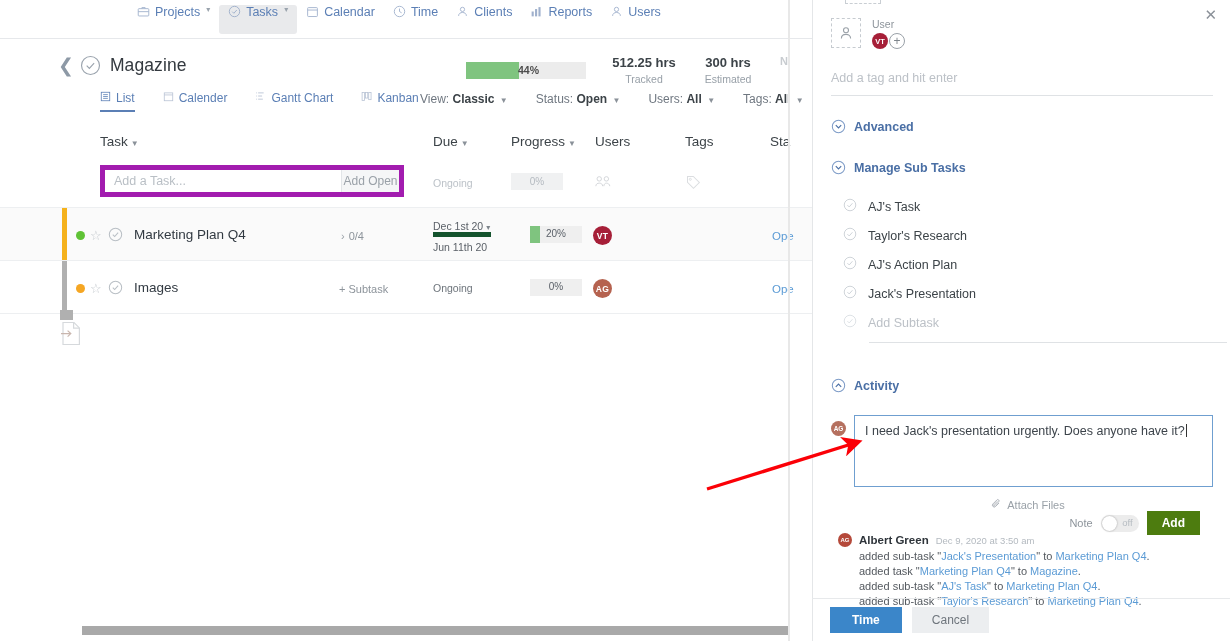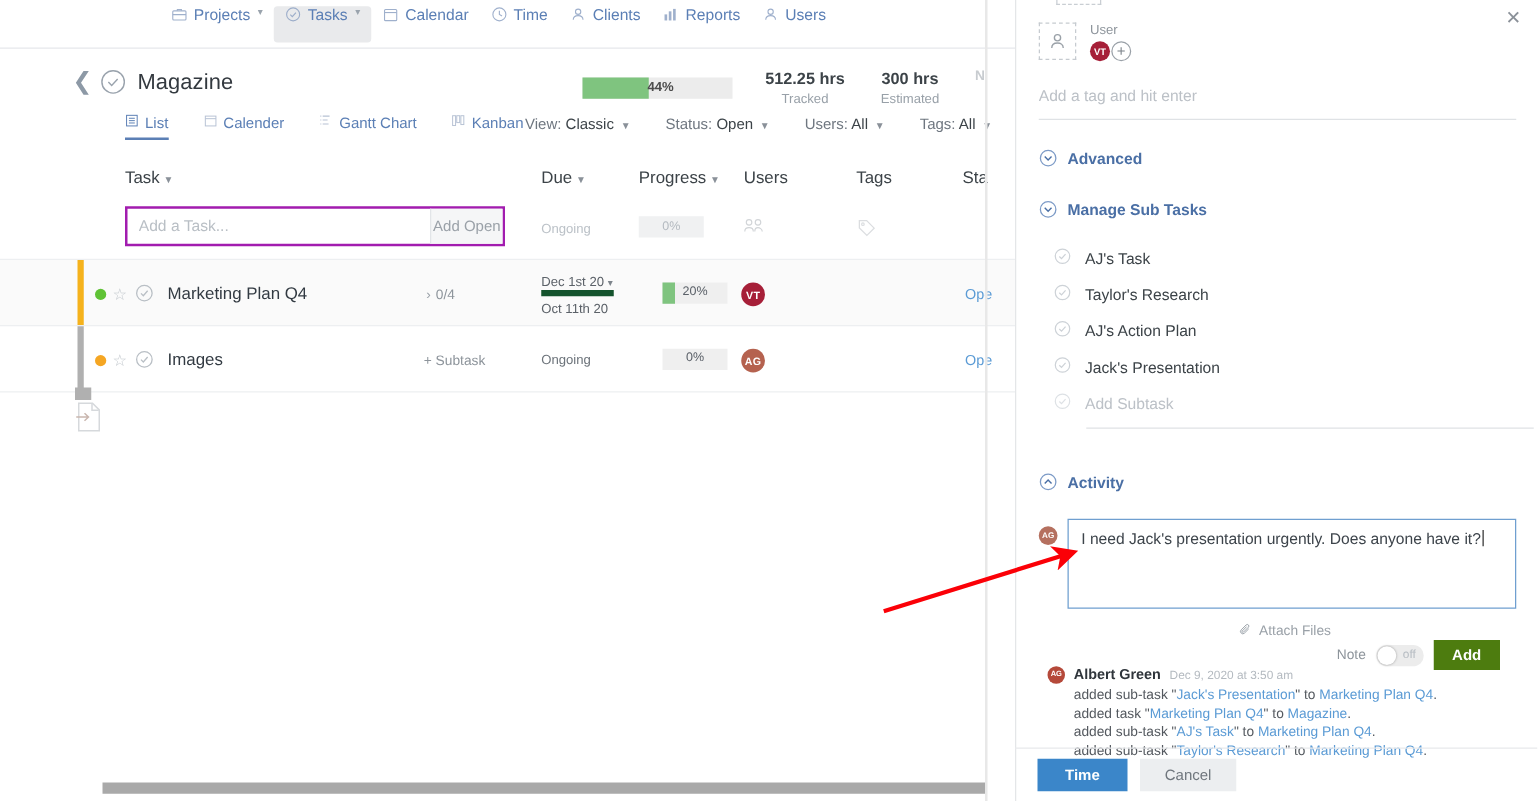--- a/index.html
+++ b/index.html
@@ -45,33 +45,33 @@
   .stat.tracked { left:605px; width:78px; }
   .stat.estimated { left:694px; width:68px; }
   .stat.cut { left:780px; width:40px; text-align:left; overflow:hidden;}
 
   
   .tabrow { position:relative; height:27px; margin-left:100px; display:flex; align-items:flex-start; }
   .vtab { display:flex; align-items:center; gap:5px; color:#5b7fb5; font-size:12px; margin-right:28px; padding-bottom:5px; cursor:pointer; }
   .vtab.active { border-bottom:2px solid #5b7fb5; }
   .filters { position:absolute; left:320px; top:1px; display:flex; gap:28px; }
   .filter { font-size:12px; color:#6f7780; white-space:nowrap; cursor:pointer;}
-  .filter b { color:#3c4348; font-weight:normal; }
+  .filter b { color:#3c4348; font-weight:bold; }
   .filter .caret { color:#8a9199; font-size:8px; margin-left:2px;}
 
   
   .tbl { margin-top:8px; position:relative; }
   .thead { height:35px; position:relative; border-bottom:0; }
   .th { position:absolute; top:8px; font-size:13.5px; color:#3c4348; white-space:nowrap; cursor:default;}
   .th .caret { font-size:8px; color:#8a9199; margin-left:3px;}
   .th.c-task{left:100px;} .th.c-due{left:433px;} .th.c-prog{left:511px;}
   .th.c-users{left:595px;} .th.c-tags{left:685px;} .th.c-status{left:770px;}
 
   .addrow { position:relative; height:47px; border-bottom:1px solid #edeff1;}
-  .addbox { position:absolute; left:100px; top:4px; width:304px; height:32px; border:2px solid #a21caf; display:flex; }
+  .addbox { position:absolute; left:100px; top:4px; width:304px; height:32px; border:5px solid #a21caf; display:flex; }
   .addbox input { flex:1; border:0; outline:0; padding:0 9px; font-size:12.5px; color:#3c4348; font-family:inherit; background:transparent;}
   .addbox input::placeholder{ color:#b9bfc5; }
   .addbtn { width:58px; border-left:1px solid #e2e5e8; background:#f5f6f7; font-size:12px; color:#9aa1a8; display:flex; align-items:center; justify-content:center; cursor:pointer;}
   .ar-ongoing{ position:absolute; left:433px; top:16px; font-size:10.5px; color:#bcc2c8;}
   .ar-prog{ position:absolute; left:511px; top:12px; width:52px; height:17px; background:#f0f1f2; color:#b4bac0; font-size:10px; display:flex; align-items:center; justify-content:center;}
   .ar-users{ position:absolute; left:595px; top:13px; opacity:.45;}
   .ar-tags{ position:absolute; left:686px; top:14px; opacity:.35;}
 
   .trow { position:relative; height:53px; border-bottom:1px solid #edeff1; }
   .trow.sel { background:#fafafa; }
@@ -351,21 +351,21 @@
         <div class="dot" style="background:#5fc235"></div>
         <div class="star">☆</div>
         <div class="rcheck"><svg width="15" height="15" viewBox="0 0 16 16">
               <circle cx="8" cy="8" r="6.6" fill="none" stroke="#b9bfc5" stroke-width="1.1"></circle>
               <path d="M5.1 8.2l2 2 3.7-4.2" fill="none" stroke="#b9bfc5" stroke-width="1.1"></path>
             </svg></div>
         <div class="tname">Marketing Plan Q4</div>
         <div class="subcount"><span class="chv">›</span><span>0/4</span></div>
         <div class="due2">
           <div class="d1"><span>Dec 1st 20</span><span class="caret">▾</span></div>
-          <div class="d2"><span>Oct 11th 20</span></div>
+          <div class="d2"><span>Jun 11th 20</span></div>
         </div>
         <div class="pbar">
           <div class="f" style="width:20%"></div>
           <div class="t">20%</div>
         </div>
         <div class="avat" style="background:#a61f38">VT</div>
         <div class="statuslink">Ope</div>
       </div>
 
       <div class="trow">

